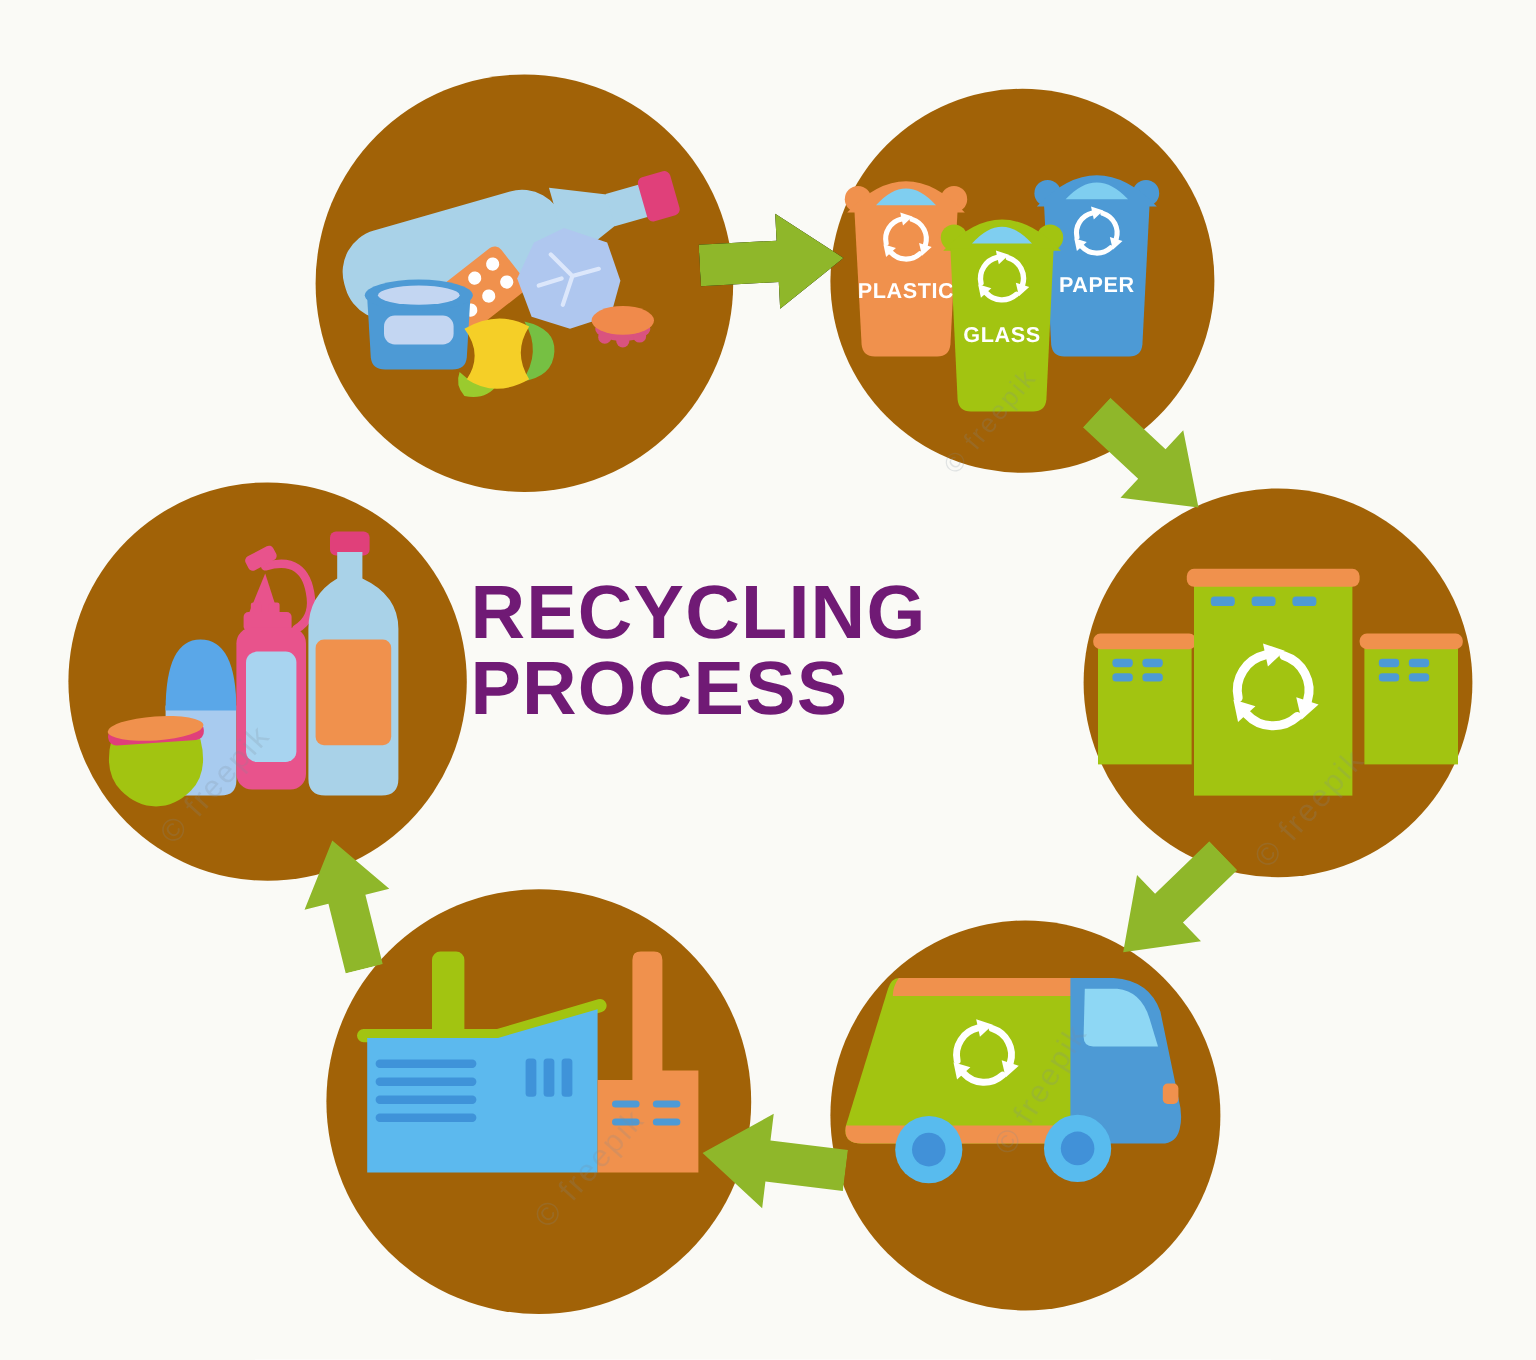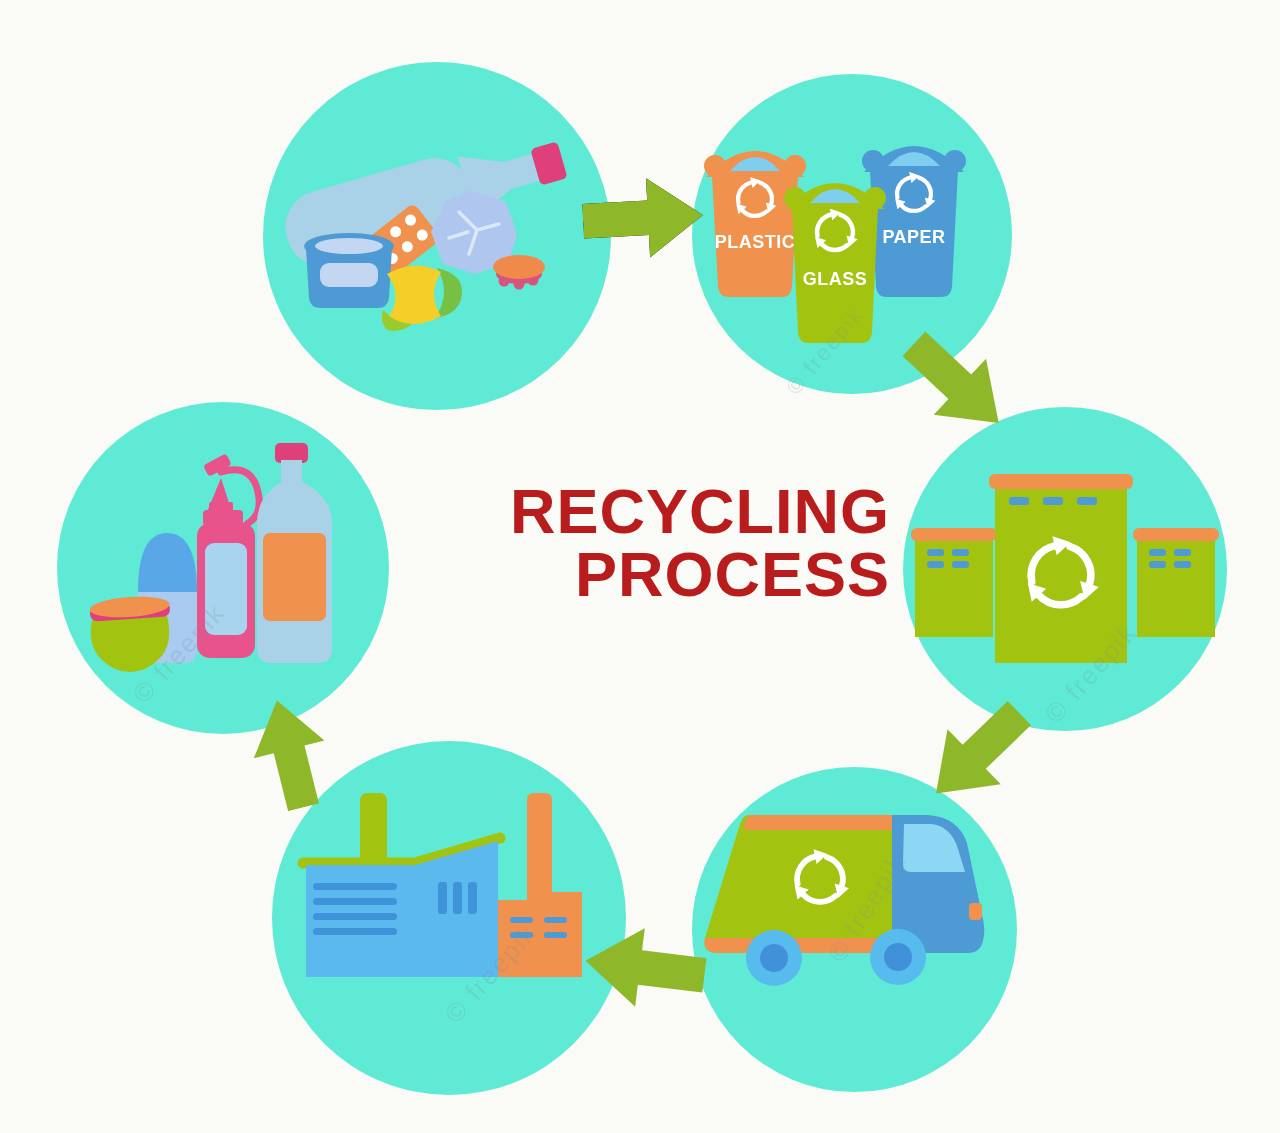--- a/index.html
+++ b/index.html
@@ -1,30 +1,30 @@
 <!DOCTYPE html>
 <html><head>
 <meta charset="utf-8">
 <style>
   html,body{margin:0;padding:0;}
   .canvas{
     position:relative;width:1280px;height:1133px;overflow:hidden;
     background:#fafaf6;font-family:"Liberation Sans",sans-serif;
   }
-  .circle{position:absolute;border-radius:50%;background:#5eead4;}
+  .circle{position:absolute;border-radius:50%;background:#a16207;}
   .circle svg{position:absolute;left:0;top:0;}
   .c-tl{left:263px;top:62px;width:348px;height:348px;}
   .c-tr{left:692px;top:74px;width:320px;height:320px;}
   .c-r {left:903px;top:407px;width:324px;height:324px;}
   .c-br{left:692px;top:767px;width:325px;height:325px;}
   .c-bl{left:272px;top:741px;width:354px;height:354px;}
   .c-l {left:57px; top:402px;width:332px;height:332px;}
   .title{
-    position:absolute;left:420px;top:480px;width:470px;text-align:right;
-    color:#b91c1c;font-weight:bold;font-size:63px;letter-spacing:1px;line-height:1;
+    position:absolute;left:392px;top:480px;width:470px;text-align:left;
+    color:#701a75;font-weight:bold;font-size:63px;letter-spacing:1px;line-height:1;
   }
   .title .l2{}
   .arrow{position:absolute;}
   .arrow svg{display:block;width:100%;height:100%;}
   .arrow polygon{fill:#8fb72a;}
   .a1{left:583px;top:172px;width:122px;height:92px;transform:rotate(-3deg);}
   .a2{left:898px;top:338px;width:118px;height:92px;transform:rotate(43deg);}
   .a3{left:918px;top:708px;width:118px;height:92px;transform:rotate(136deg);}
   .a4{left:583px;top:922px;width:122px;height:92px;transform:rotate(187deg);}
   .a5{left:234px;top:708px;width:112px;height:90px;transform:rotate(-104deg);}

